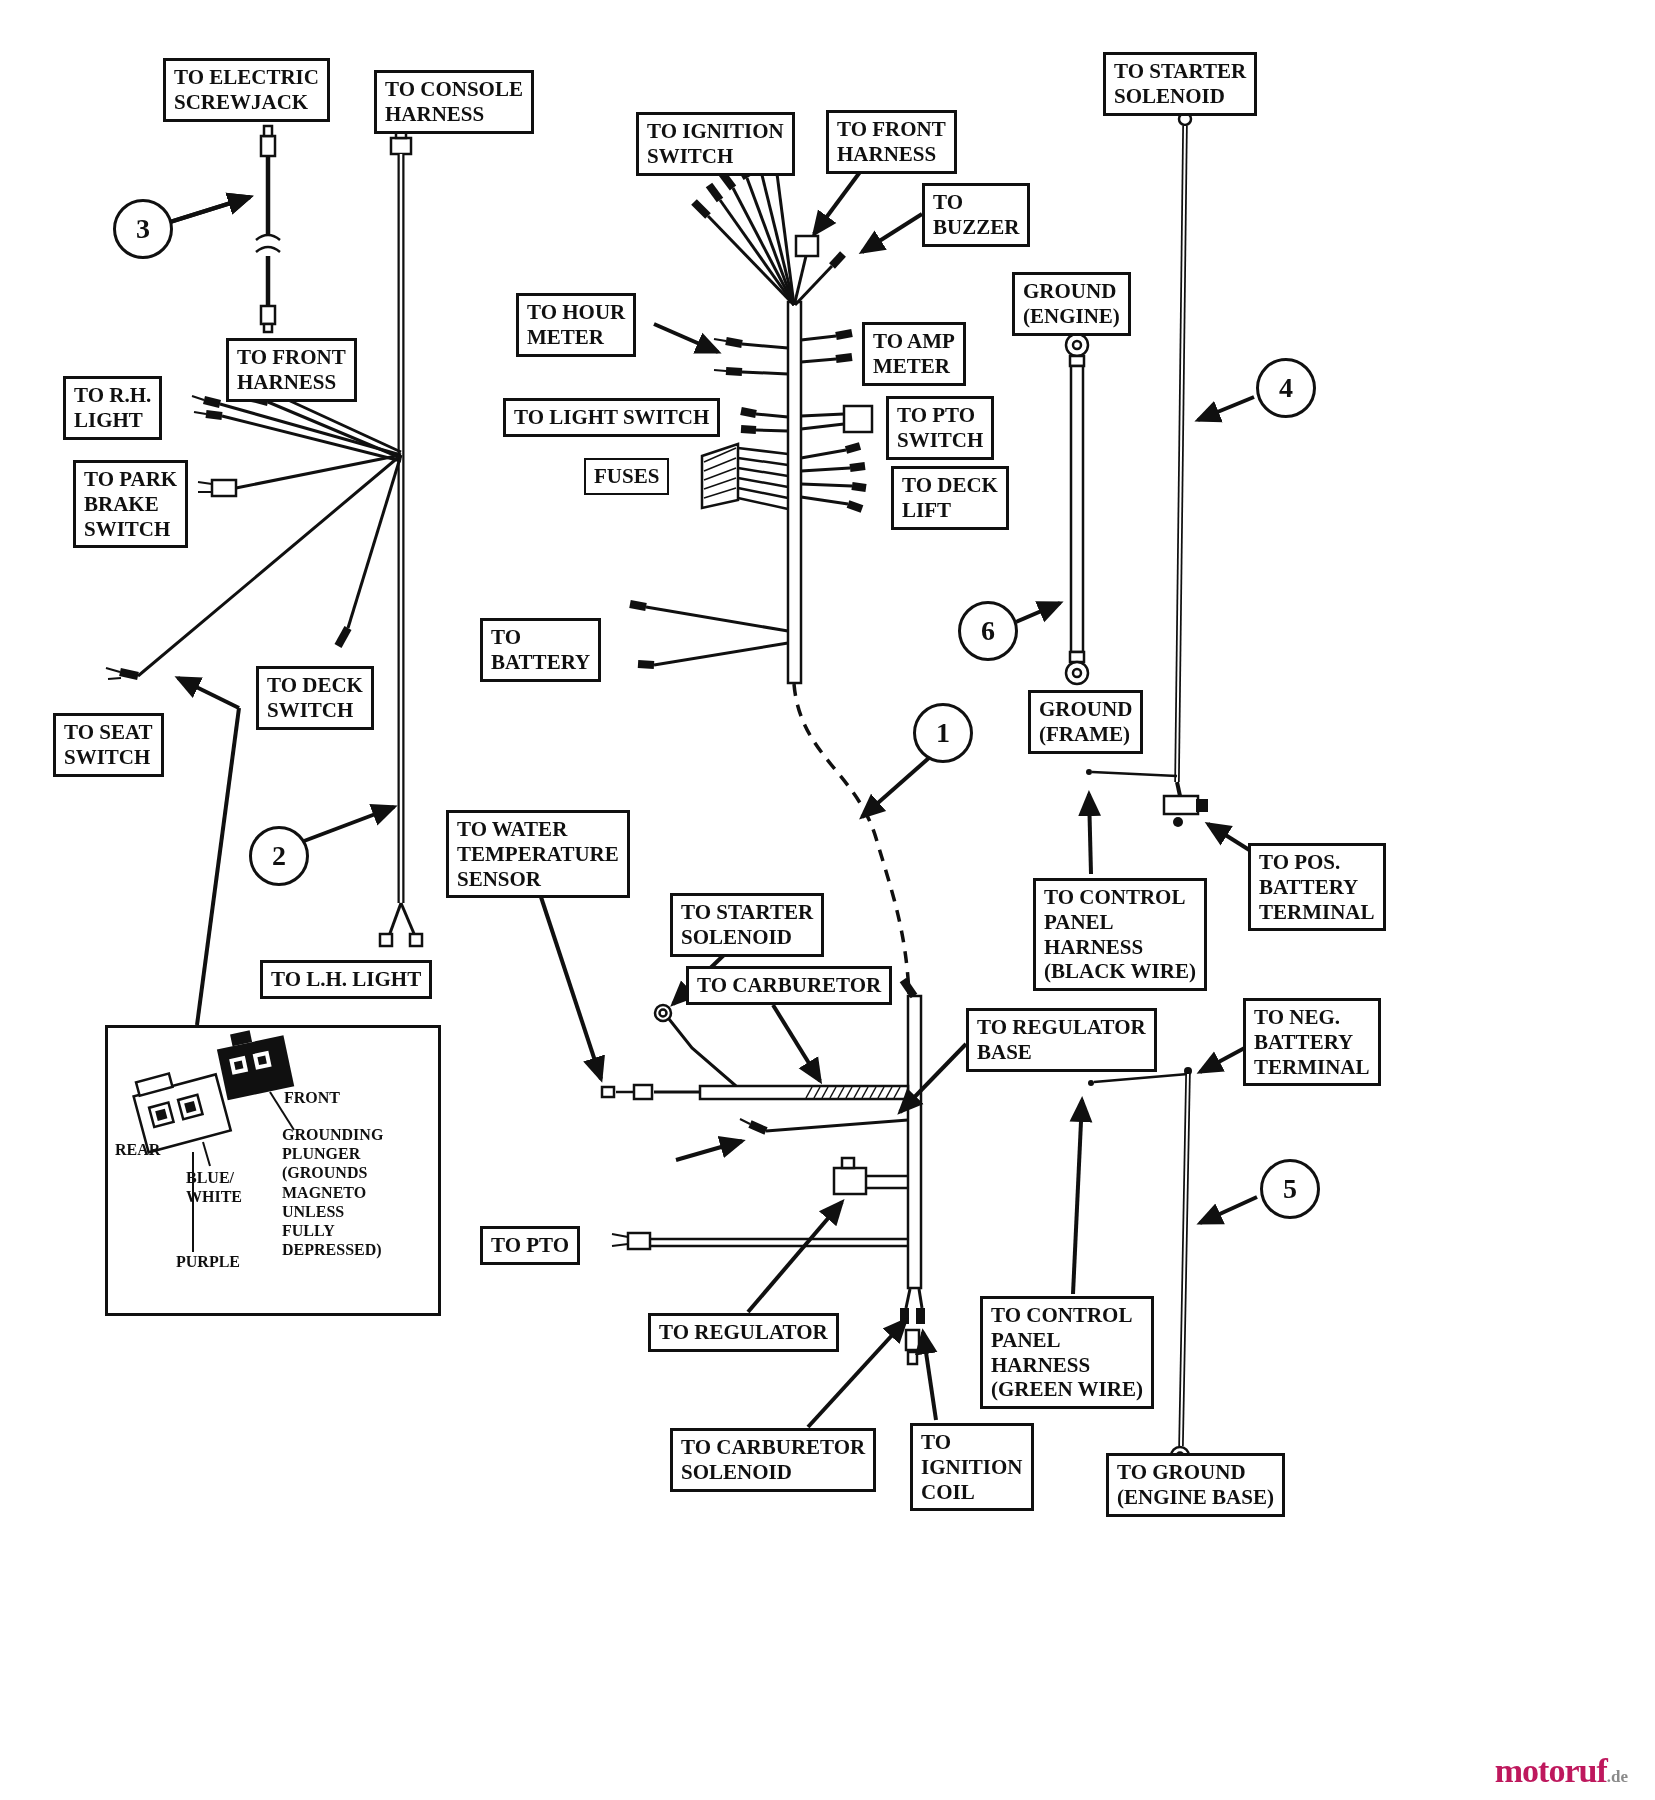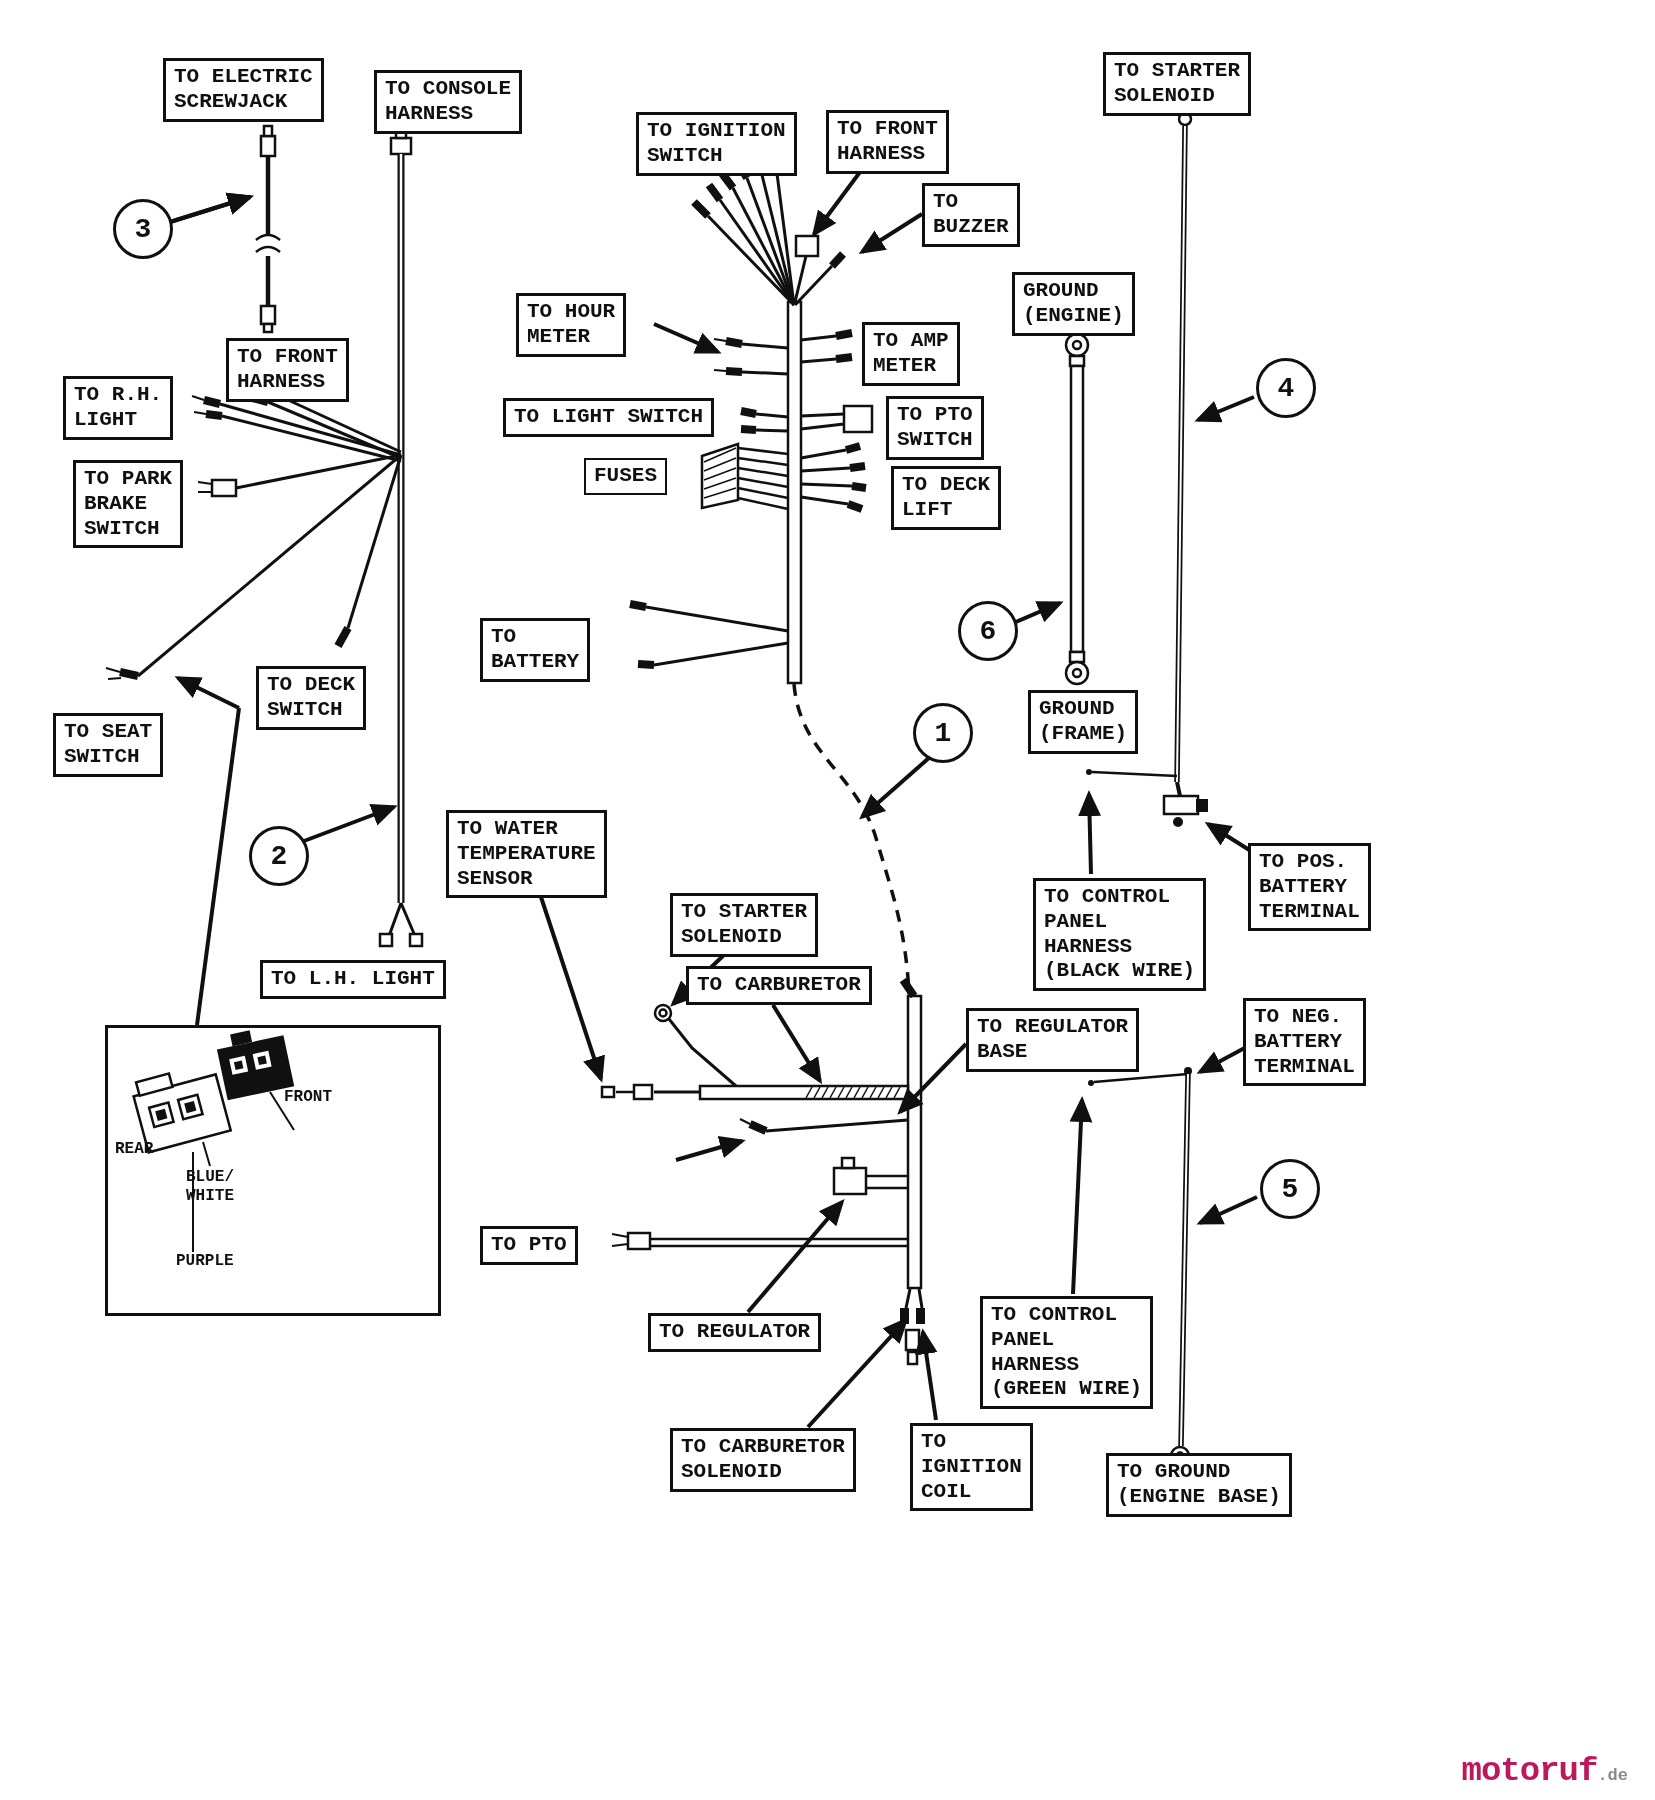--- a/index.html
+++ b/index.html
@@ -1,17 +1,17 @@
 <!DOCTYPE html>
 <html><head>
 <meta charset="utf-8">
 <style>
   html,body{margin:0;padding:0;background:#fff;}
   #stage{position:relative;width:1644px;height:1800px;background:#ffffff;overflow:hidden;
-         font-family:Liberation Mono, monospace;color:#101010;}
+         font-family:Liberation Serif, serif;color:#101010;}
   #art{position:absolute;left:0;top:0;z-index:1;}
   .label{position:absolute;z-index:3;background:#ffffff;border:3px solid #101010;
          padding:4px 8px;font-weight:bold;font-size:21px;line-height:1.18;
          white-space:pre-line;color:#101010;}
   .thin{border-width:2.5px;}
   .callout{position:absolute;z-index:3;width:54px;height:54px;border:3.5px solid #101010;
            border-radius:50%;background:#fff;display:flex;align-items:center;
            justify-content:center;font-size:28px;font-weight:bold;}
   .inset-box{position:absolute;z-index:2;border:3.5px solid #101010;background:transparent;}
   .inset-label{position:absolute;z-index:3;font-weight:bold;font-size:16px;line-height:1.2;
@@ -358,18 +358,25 @@
   <div class="callout" style="left:1256px;top:358px">4</div>
   <div class="callout" style="left:1260px;top:1159px">5</div>
   <div class="callout" style="left:958px;top:601px">6</div>
 
   <div class="inset-box" style="left:105px;top:1025px;width:330px;height:285px"></div>
   <div class="inset-label" style="left:115px;top:1140px">REAR</div>
   <div class="inset-label" style="left:284px;top:1088px">FRONT</div>
   <div class="inset-label" style="left:186px;top:1168px">BLUE/
 WHITE</div>
   <div class="inset-label" style="left:176px;top:1252px">PURPLE</div>
+  <div class="inset-label" style="left:282px;top:1125px;width:150px">GROUNDING
+PLUNGER
+(GROUNDS
+MAGNETO
+UNLESS
+FULLY
+DEPRESSED)</div>
 
   <div class="watermark">
     <span class="wm-brand">motoruf</span><span class="wm-tld">.de</span>
   </div>
 
 </div>
 
 </body></html>

